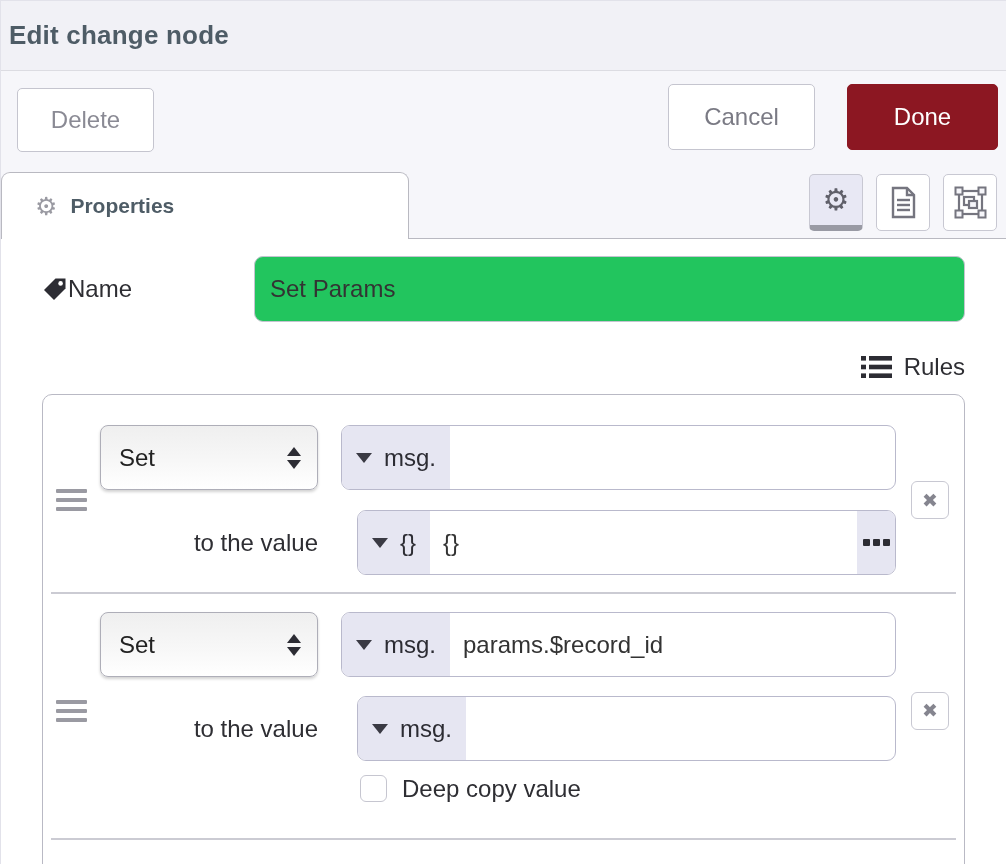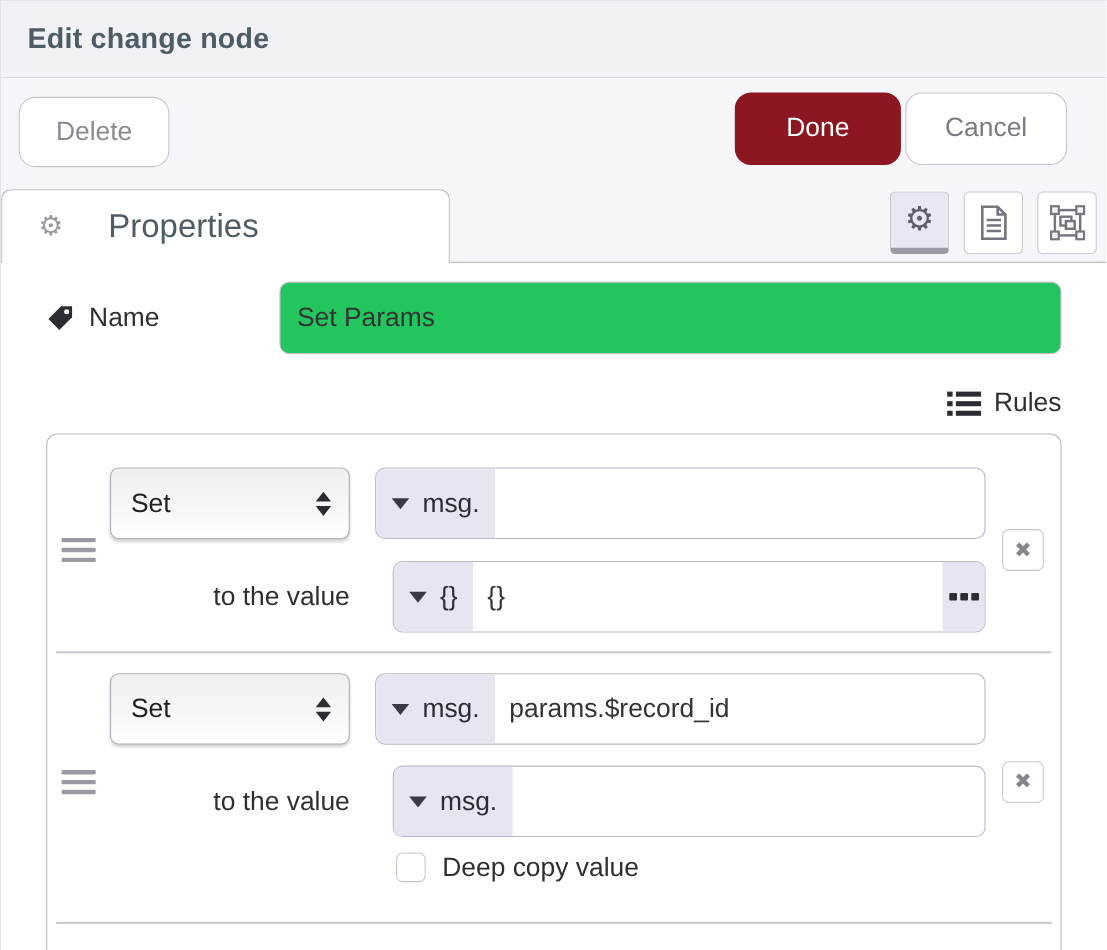--- a/index.html
+++ b/index.html
@@ -13,41 +13,41 @@
     border-top: 1px solid #e2e2ea;
   }
 
   
   .dlg-header {
     height: 70px;
     background: #f1f1f6;
     border-bottom: 1px solid #dcdce2;
     display: flex;
     align-items: center;
-    padding-left: 24px;
+    padding-left: 8px;
   }
   .dlg-title {
     font-size: 26px;
     font-weight: bold;
     color: #4e5c66;
     letter-spacing: 0.2px;
   }
 
   
   .button-bar {
     height: 98px;
     background: #f6f6fa;
     display: flex;
     align-items: flex-start;
     padding: 0 4px 0 16px;
   }
   .btn {
     font-family: inherit;
     font-size: 24px;
-    border-radius: 15px;
+    border-radius: 5px;
     cursor: pointer;
     background: #ffffff;
     border: 1px solid #c5c5cf;
   }
   .btn-delete {
     margin-top: 17px;
     width: 137px;
     height: 64px;
     color: #8a8a94;
   }
@@ -92,24 +92,23 @@
     gap: 13px;
     cursor: pointer;
     z-index: 2;
   }
   .tab-properties .tab-gear {
     font-size: 25px;
     color: #9a9aa2;
     line-height: 1;
   }
   .tab-properties .tab-label {
-    font-size: 30px;
-    font-weight: normal;
+    font-size: 21px;
+    font-weight: bold;
     color: #4e5c66;
-    margin-left: 28px;
   }
   .tab-buttons {
     position: absolute;
     right: 9px;
     bottom: 7px;
     display: flex;
     gap: 13px;
   }
   .icon-btn {
     width: 54px;
@@ -131,21 +130,20 @@
   .icon-btn .gear-glyph { font-size: 30px; line-height: 1; }
 
   
   .content { padding: 17px 41px 0 41px; background: #fff; }
 
   .name-row { display: flex; align-items: center; height: 66px; }
   .field-label {
     width: 212px;
     display: flex;
     align-items: center;
-    gap: 13px;
     font-size: 24px;
     color: #2e2e33;
   }
   .text-input {
     flex: 1;
     height: 66px;
     border: 1px solid #c4c4d0;
     border-radius: 9px;
     font-family: inherit;
     font-size: 24px;
@@ -334,22 +332,22 @@
 </head>
 <body>
 
 <div class="dlg-header">
   <span class="dlg-title">Edit change node</span>
 </div>
 
 <div class="button-bar">
   <button class="btn btn-delete">Delete</button>
   <div class="bar-spacer"></div>
+  <button class="btn btn-cancel">Cancel</button>
   <button class="btn btn-done">Done</button>
-  <button class="btn btn-cancel">Cancel</button>
 </div>
 
 <div class="tab-bar">
   <div class="tab-properties">
     <span class="tab-gear">⚙</span>
     <span class="tab-label">Properties</span>
   </div>
   <div class="tab-buttons">
     <div class="icon-btn active">
       <span class="gear-glyph">⚙</span>

